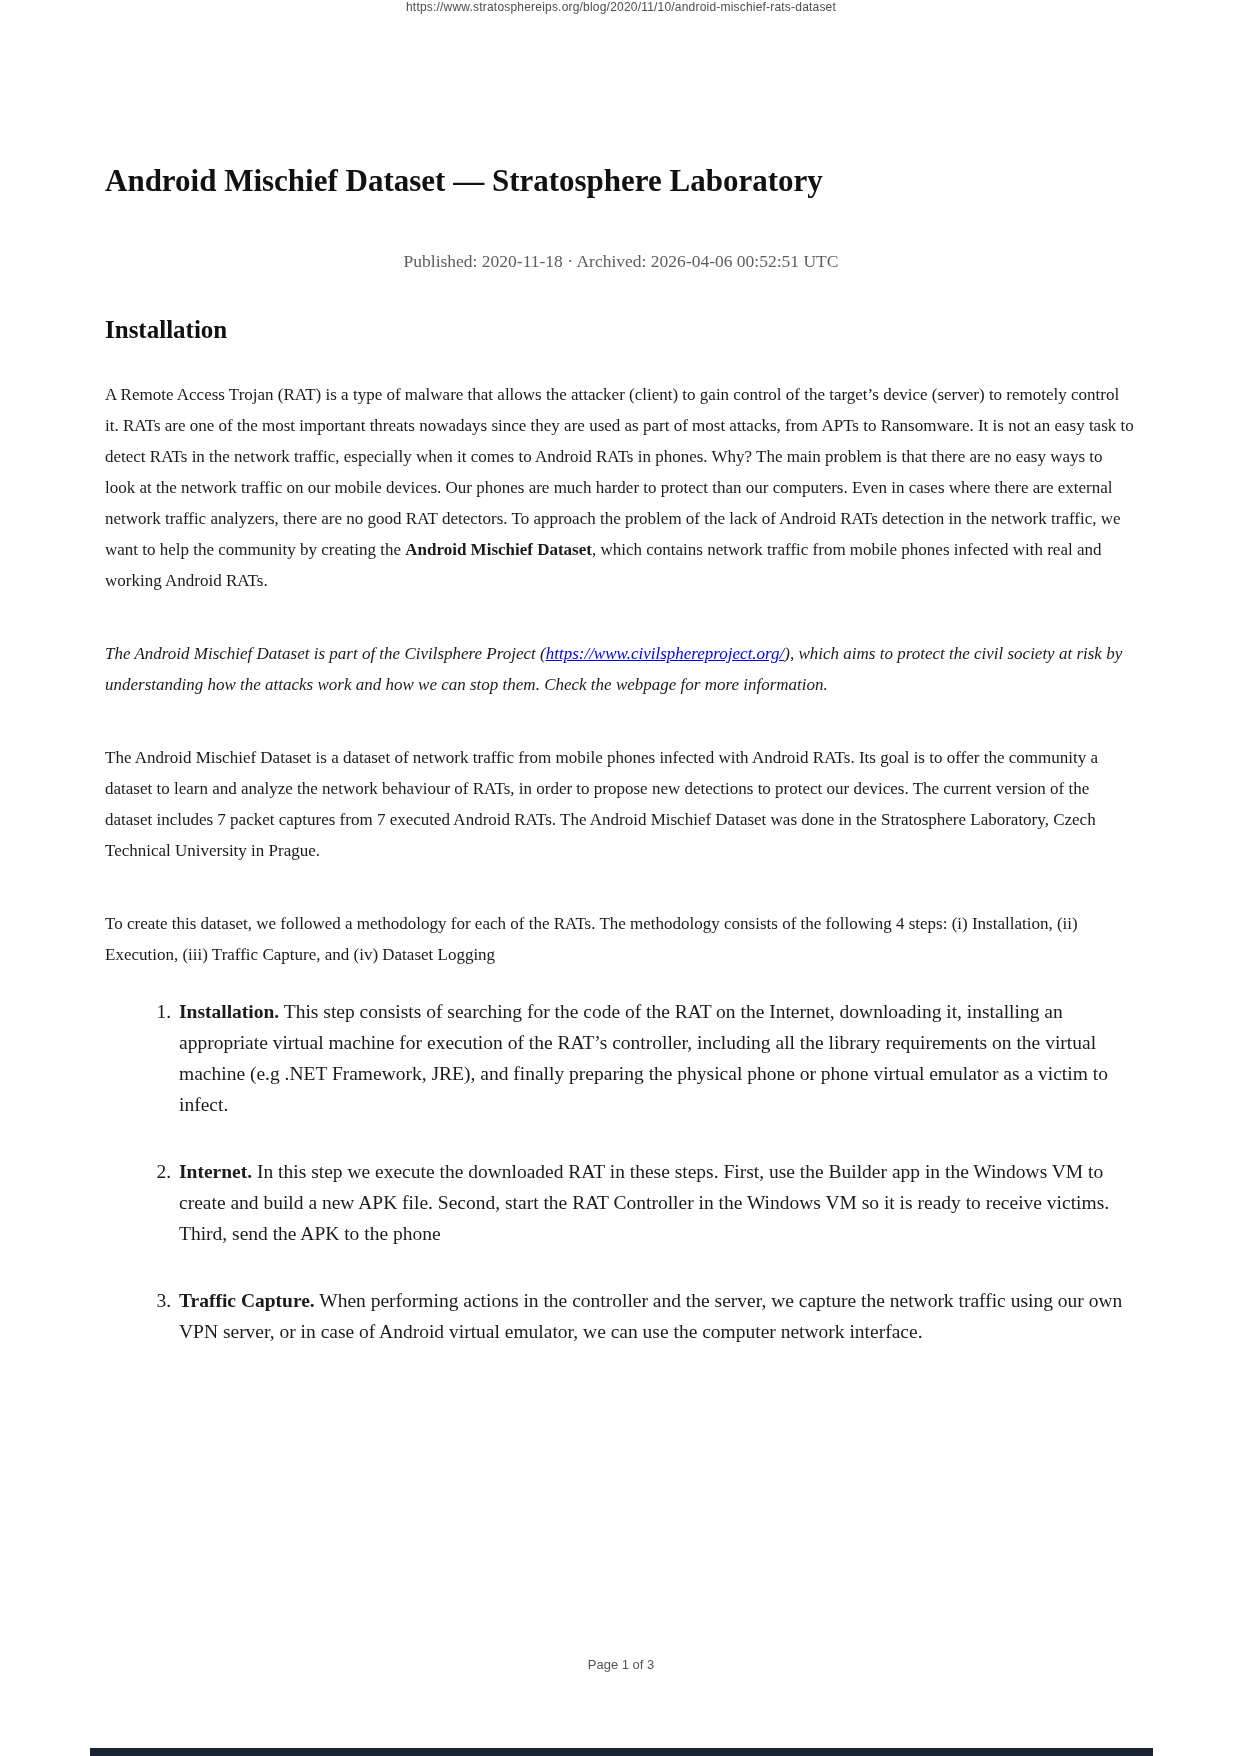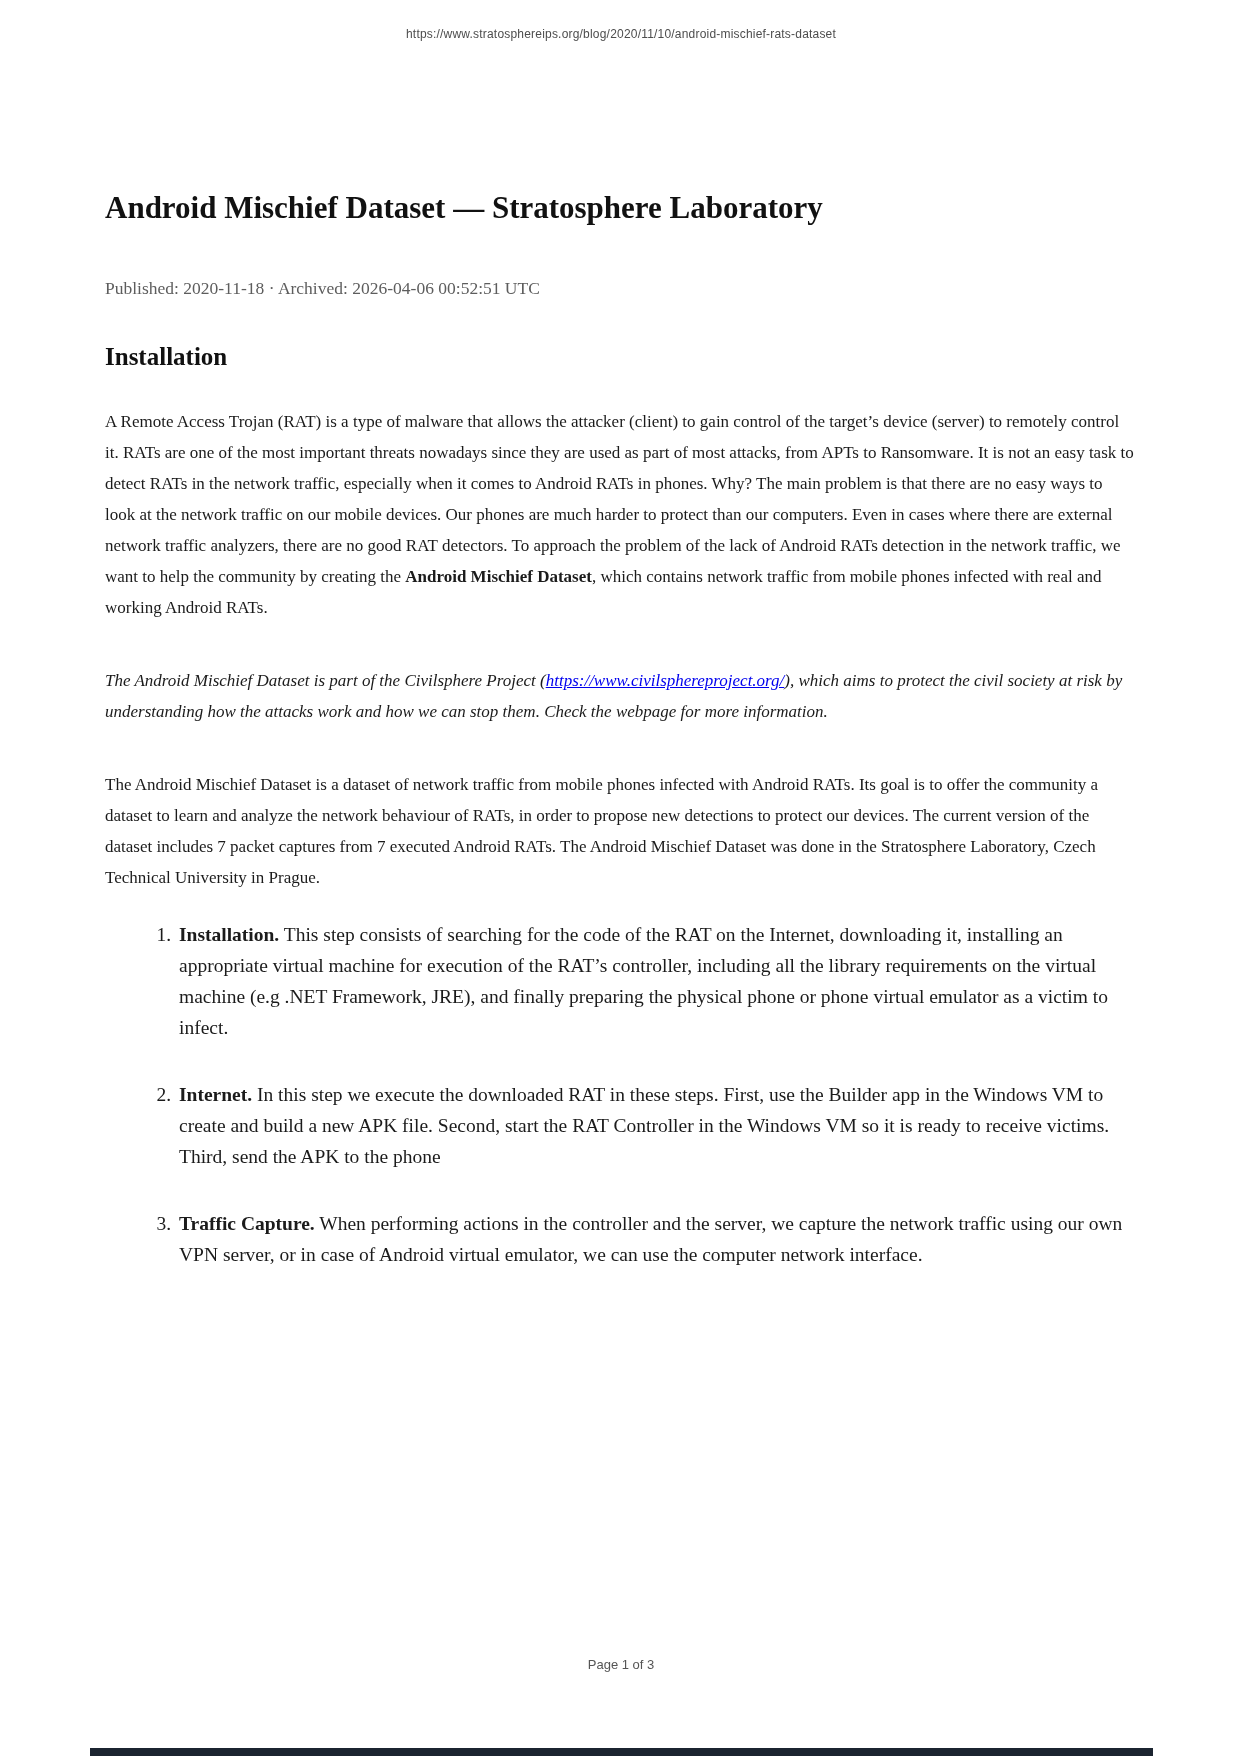--- a/index.html
+++ b/index.html
@@ -6,41 +6,41 @@
   body {
     width: 1242px;
     height: 1756px;
     background: #ffffff;
     position: relative;
     font-family: "Liberation Serif", serif;
     color: #1b1b1b;
     overflow: hidden;
   }
   .url-header {
-    padding-top: 27px;
     text-align: center;
     font-family: "Liberation Sans", sans-serif;
     font-size: 12px;
     color: #4d4d4d;
     letter-spacing: 0.2px;
   }
   .page {
     padding: 0 105px;
   }
   h1.title {
     font-size: 31px;
     line-height: 1.2;
     font-weight: bold;
     color: #111111;
     margin: 148px 0 0 0;
   }
   .meta {
     margin-top: 52px;
     font-size: 17.5px;
     color: #5d5d5d;
+    text-align: center;
   }
   h2.section-heading {
     font-size: 25px;
     font-weight: bold;
     color: #111111;
     margin: 44px 0 0 0;
     line-height: 1.15;
   }
   .page p {
     font-size: 17px;
@@ -105,20 +105,21 @@
 
   <h2 class="section-heading">Installation</h2>
 
   <p><span>A Remote Access Trojan (RAT) is a type of malware that allows the attacker (client) to gain control of the target’s device (server) to remotely control it. RATs are one of the most important threats nowadays since they are used as part of most attacks, from APTs to Ransomware. It is not an easy task to detect RATs in the network traffic, especially when it comes to Android RATs in phones. Why? The main problem is that there are no easy ways to look at the network traffic on our mobile devices. Our phones are much harder to protect than our computers. Even in cases where there are external network traffic analyzers, there are no good RAT detectors. To approach the problem of the lack of Android RATs detection in the network traffic, we want to help the community by creating the </span><b class="inline-bold">Android Mischief Dataset</b><span>, which contains network traffic from mobile phones infected with real and working Android RATs.</span></p>
 
   <p class="italic-note"><span>The Android Mischief Dataset is part of the Civilsphere Project (</span><a href="#">https://www.civilsphereproject.org/</a><span>), which aims to protect the civil society at risk by understanding how the attacks work and how we can stop them. Check the webpage for more information.</span></p>
 
   <p>The Android Mischief Dataset is a dataset of network traffic from mobile phones infected with Android RATs. Its goal is to offer the community a dataset to learn and analyze the network behaviour of RATs, in order to propose new detections to protect our devices. The current version of the dataset includes 7 packet captures from 7 executed Android RATs. The Android Mischief Dataset was done in the Stratosphere Laboratory, Czech Technical University in Prague.</p>
 
 
+  <p>To create this dataset, we followed a methodology for each of the RATs. The methodology consists of the following 4 steps: (i) Installation, (ii) Execution, (iii) Traffic Capture, and (iv) Dataset Logging</p>
 
   <div class="steps">
 
     <div class="step">
       <span class="step-num">1.</span><b class="inline-bold">Installation.</b><span> This step consists of searching for the code of the RAT on the Internet, downloading it, installing an appropriate virtual machine for execution of the RAT’s controller, including all the library requirements on the virtual machine (e.g .NET Framework, JRE), and finally preparing the physical phone or phone virtual emulator as a victim to infect.</span>
     </div>
 
     <div class="step">
       <span class="step-num">2.</span><b class="inline-bold">Internet.</b><span> In this step we execute the downloaded RAT in these steps. First, use the Builder app in the Windows VM to create and build a new APK file. Second, start the RAT Controller in the Windows VM so it is ready to receive victims. Third, send the APK to the phone</span>
     </div>

